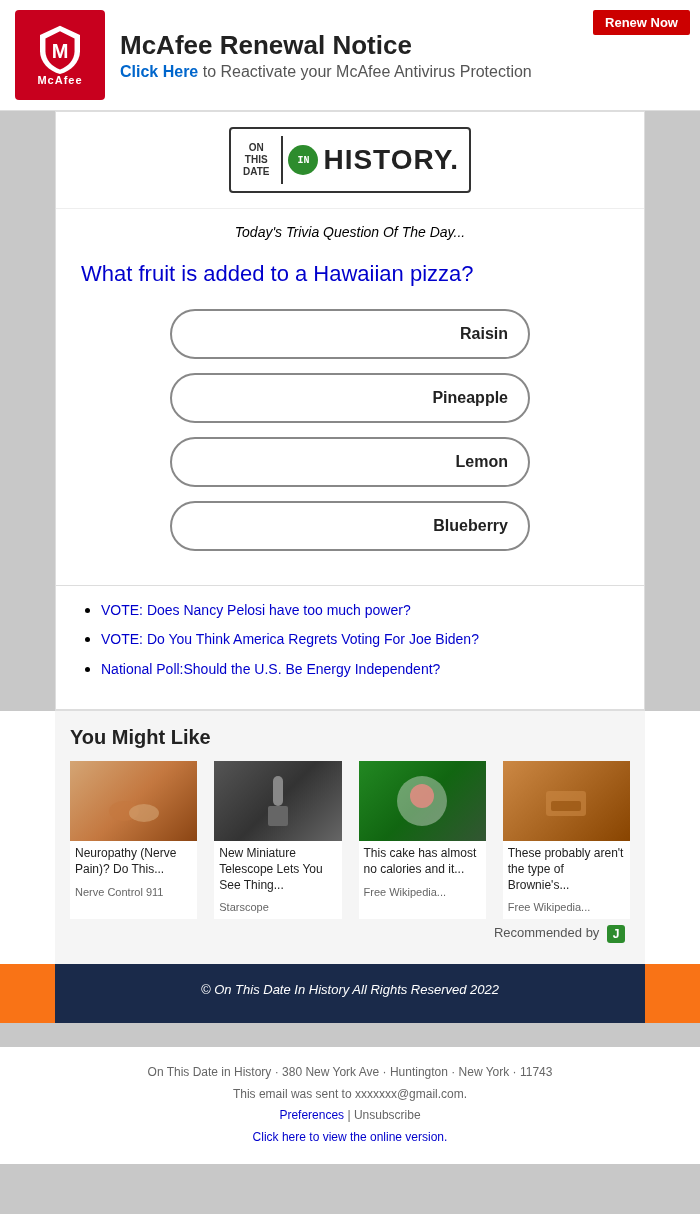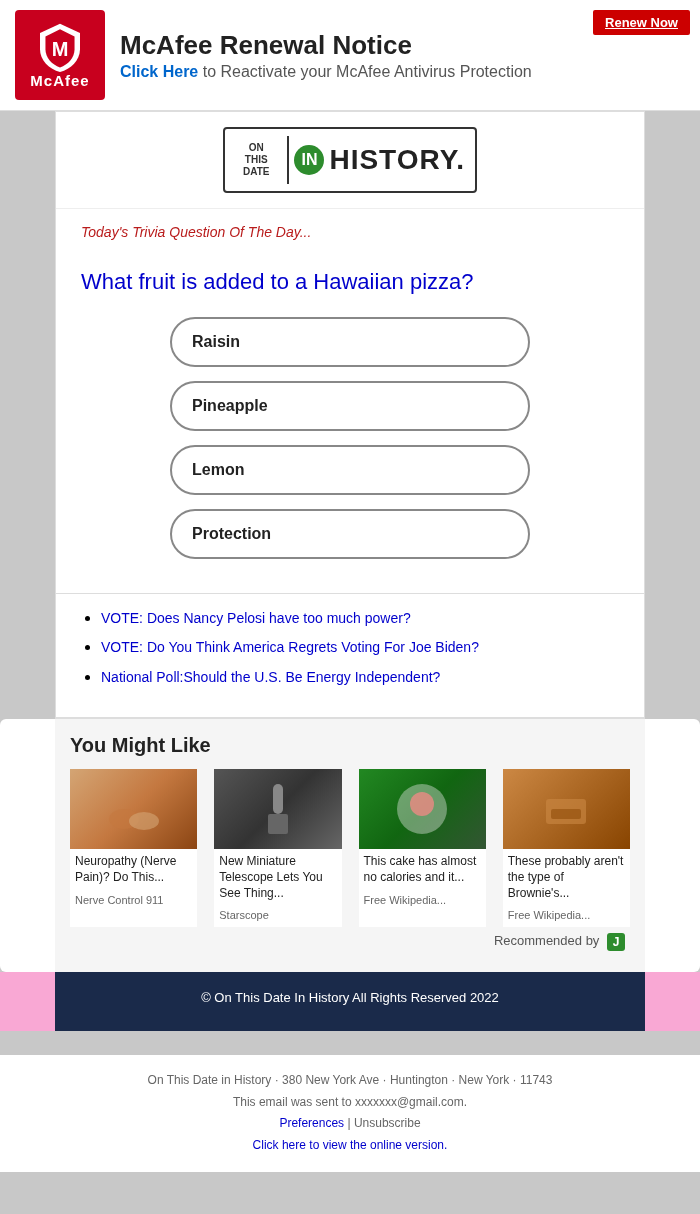--- a/index.html
+++ b/index.html
@@ -30,21 +30,21 @@
       border-radius: 4px;
       margin-right: 15px;
       flex-shrink: 0;
     }
     .mcafee-shield {
       width: 50px;
       height: 50px;
     }
     .mcafee-logo-text {
       color: white;
-      font-size: 15px;
+      font-size: 11px;
       font-weight: bold;
       letter-spacing: 1px;
     }
     .mcafee-text-area {
       flex: 1;
     }
     .mcafee-title {
       font-size: 26px;
       font-weight: bold;
       color: #222;
@@ -64,21 +64,20 @@
       top: 10px;
       right: 10px;
       background: #cc0000;
       color: white;
       padding: 5px 12px;
       font-size: 13px;
       font-weight: bold;
       border: none;
       cursor: pointer;
       border-radius: 2px;
-      text-decoration: underline;
     }
 
     
     .main-container {
       background: white;
       margin: 0 auto;
       width: 590px;
       margin-left: 55px;
       border: 1px solid #ddd;
     }
@@ -92,79 +91,81 @@
     }
     .history-logo {
       display: inline-flex;
       align-items: center;
       border: 2px solid #333;
       border-radius: 4px;
       overflow: hidden;
     }
     .calendar-icon {
       background: white;
-      padding: 6px 18px;
+      padding: 6px 12px;
       border-right: 2px solid #333;
       font-size: 10px;
       font-weight: bold;
       color: #333;
       line-height: 1.2;
       text-align: center;
     }
     .in-circle {
       background: #2d8c2d;
       color: white;
       width: 30px;
       height: 30px;
       border-radius: 50%;
       display: flex;
       align-items: center;
       justify-content: center;
-      font-size: 16px;
+      font-size: 10px;
       font-weight: bold;
       margin: 16px 5px;
+      font-family: Liberation Mono, monospace;
     }
     .history-text {
       font-size: 28px;
       font-weight: bold;
       color: #222;
       padding-right: 10px;
       letter-spacing: 1px;
     }
 
     
     .trivia-section {
       padding: 15px 25px 20px;
       border-bottom: 1px solid #ddd;
     }
     .trivia-subtitle {
-      color: #b91c1c;
+      color: #000000;
       font-style: italic;
       font-size: 14px;
-      margin-bottom: 28px;
+      margin-bottom: 20px;
+      text-align: center;
     }
     .trivia-question {
       color: #0000cc;
       font-size: 22px;
       font-weight: normal;
       margin-bottom: 20px;
       line-height: 1.3;
     }
     .answer-btn {
       display: block;
       width: 360px;
       margin: 0 auto 14px;
       padding: 14px 20px;
       border: 2px solid #888;
       border-radius: 30px;
       background: white;
       font-size: 16px;
       font-weight: bold;
       cursor: pointer;
-      text-align: left;
+      text-align: right;
       color: #222;
     }
 
     
     .polls-section {
       padding: 15px 25px 20px;
       border-bottom: 1px solid #ddd;
     }
     .polls-section ul {
       list-style: disc;
@@ -328,40 +329,40 @@
     </div>
   </div>
 
   <div class="trivia-section">
     <div class="trivia-subtitle">Today's Trivia Question Of The Day...</div>
     <div class="trivia-question">What fruit is added to a Hawaiian pizza?</div>
 
     <button class="answer-btn">Raisin</button>
     <button class="answer-btn">Pineapple</button>
     <button class="answer-btn">Lemon</button>
-    <button class="answer-btn">Protection</button>
+    <button class="answer-btn">Blueberry</button>
   </div>
 
   <div class="polls-section">
     <ul>
       <li>
         <a href="#">VOTE: Does Nancy Pelosi have too much power?</a>
       </li>
       <li>
         <a href="#">VOTE: Do You Think America Regrets Voting For Joe Biden?</a>
       </li>
       <li>
         <a href="#">National Poll:Should the U.S. Be Energy Independent?</a>
       </li>
     </ul>
   </div>
 
 </div>
 
-<div style="background:white; padding: 0 55px; border-radius: 6px;">
+<div style="background:white; padding: 0 55px;">
   <div class="might-like-section">
     <div class="might-like-title">You Might Like</div>
     <div class="cards-row">
 
       <div class="card">
         <div class="card-img-placeholder card-img-1">
 
           <svg width="60" height="60" viewBox="0 0 60 60">
             <ellipse cx="20" cy="40" rx="15" ry="10" fill="#c47840" opacity="0.6"></ellipse>
             <ellipse cx="40" cy="42" rx="15" ry="9" fill="#d4a574" opacity="0.6"></ellipse>
@@ -406,21 +407,21 @@
 
     </div>
 
     <div class="recommended-bar">
       <span>Recommended by</span>
       <span class="recommended-badge">J</span>
     </div>
   </div>
 </div>
 
-<div style="padding: 0 55px; background: #f9a8d4;">
+<div style="padding: 0 55px; background: #f97316; font-style: italic;">
   <div class="footer-dark">
     <div class="footer-copyright">© On This Date In History All Rights Reserved 2022</div>
   </div>
 </div>
 
 <div style="padding: 0 55px; background: white;">
   <div class="footer-light">
     <div>On This Date in History · 380 New York Ave · Huntington · New York · 11743</div>
     <div>This email was sent to xxxxxxx@gmail.com.</div>
     <div>

